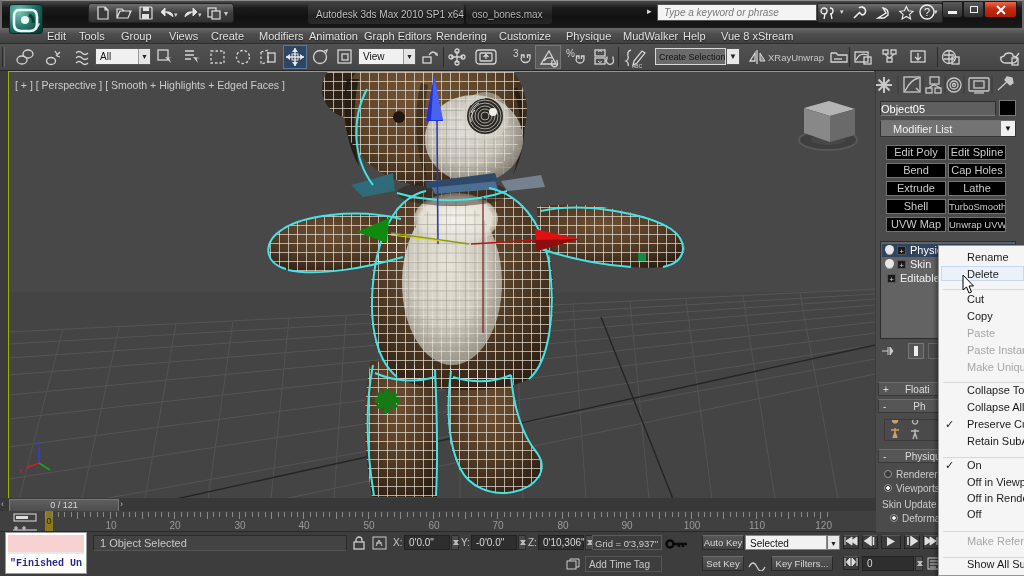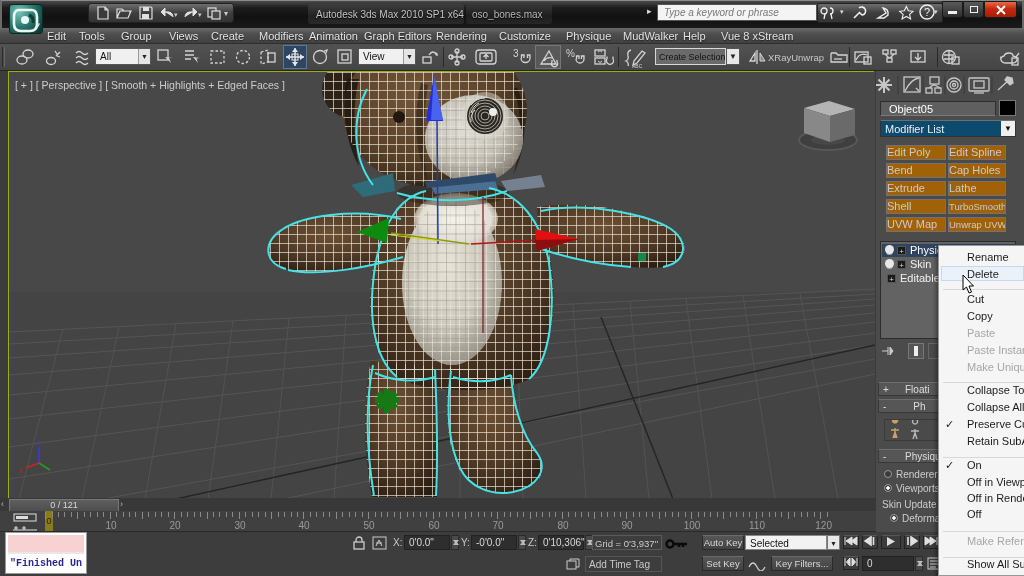--- a/index.html
+++ b/index.html
@@ -15,25 +15,25 @@
 .wb{width:21px;height:17px;border:1px solid #1a1a1a;border-radius:0 0 3px 3px;text-align:center}
 #menubar{position:absolute;left:0;top:28px;width:1024px;height:16px;background:linear-gradient(#6a6a6a,#4e4e4e 40%,#414141);border-bottom:1px solid #2e2e2e}
 .mi{position:absolute;top:2px;color:#e2e2e2;font-size:11px;text-shadow:0 1px 1px #222;white-space:nowrap}
 #toolbar{position:absolute;left:0;top:44px;width:1024px;height:27px;background:linear-gradient(#525252,#454545);border-bottom:1px solid #262626}
 .tbi{position:absolute;top:3px;height:20px}
 .combo{position:absolute;height:17px;background:#f0f0f0;border:1px solid #555;font-size:10px;color:#111}
 .combo span{padding-left:4px;line-height:15px;display:inline-block}
 .cbtn{position:absolute;right:0;top:0;width:12px;height:15px;background:#e4e4e4;border-left:1px solid #999;font-size:7px;text-align:center;line-height:15px;color:#222}
 #viewport{position:absolute;left:8px;top:71px;width:866px;height:427px;border:1px solid #9ab006;border-bottom:2px solid #aabf08;background:#4a4a4a}
 #panel{position:absolute;left:876px;top:71px;width:148px;height:461px;background:#4b4b4b}
-#objname{position:absolute;left:4px;top:30px;width:116px;height:15px;background:#5f5f5f;border:1px solid #2e2e2e;border-bottom-color:#7a7a7a;color:#fff;font-size:11px;line-height:14px;padding-left:8px}
+#objname{position:absolute;left:4px;top:30px;width:116px;height:15px;background:#5f5f5f;border:1px solid #2e2e2e;border-bottom-color:#7a7a7a;color:#fff;font-size:11px;line-height:14px;padding-left:0}
 #swatch{position:absolute;left:123px;top:29px;width:17px;height:16px;background:#000;border:1px solid #777}
-#modlist{position:absolute;left:4px;top:49px;width:136px;height:17px;background:#0c4a6e;border:1px solid #333;border-top-color:#6e6e6e;color:#f0f0f0;font-size:11px;line-height:16px;padding-left:4px}
+#modlist{position:absolute;left:4px;top:49px;width:136px;height:17px;background:#737373;border:1px solid #333;border-top-color:#6e6e6e;color:#f0f0f0;font-size:11px;line-height:16px;padding-left:12px}
 #modarrow{position:absolute;right:0px;top:0px;width:14px;height:15px;background:#f0f0f0;color:#111;font-size:8px;text-align:center;line-height:15px}
-.pbtn{position:absolute;height:15px;background:#a16207;border:1px solid #737373;color:#cacaca;line-height:13px;white-space:nowrap;overflow:hidden}
+.pbtn{position:absolute;height:15px;background:#000000;border:1px solid #737373;color:#cacaca;text-align:center;line-height:13px;white-space:nowrap;overflow:hidden}
 #stack{position:absolute;left:4px;top:170px;width:136px;height:98px;background:#636363;border:1px solid #2c2c2c}
 .srow{position:absolute;left:2px;height:13px;font-size:11px;color:#eee;white-space:nowrap}
 .bulb{display:inline-block;width:9px;height:9px;background:#e8e8e8;border-radius:50%;margin:1px 3px 0 2px;box-shadow:0 2px 0 -1px #aaa}
 .pbox{display:inline-block;width:9px;height:9px;background:#1a1a1a;color:#ddd;font-size:8px;line-height:9px;text-align:center;margin-right:4px;border:1px solid #555}
 #stacktools{position:absolute;left:4px;top:272px;width:136px;height:18px}
 .rollout{position:absolute;left:2px;width:140px;height:14px;background:#565656;border:1px solid #383838;border-top-color:#6e6e6e;color:#ddd;font-size:10px;line-height:13px;padding-left:4px}
 .pm{display:inline-block;width:8px;color:#ddd;margin-right:14px}
 .radio{position:absolute;left:8px;color:#ccc;font-size:10px}
 .rc{display:inline-block;width:8px;height:8px;border:1px solid #999;border-radius:50%;background:#3a3a3a;margin-right:4px}
 .rc.on{background:radial-gradient(circle,#fff 35%,#3a3a3a 45%)}
@@ -624,20 +624,21 @@
     <div style="position:absolute;left:358px;top:9px;width:22px;text-align:center;font-size:10px;color:#9a9a9a">50</div>
     <div style="position:absolute;left:423px;top:9px;width:22px;text-align:center;font-size:10px;color:#9a9a9a">60</div>
     <div style="position:absolute;left:487px;top:9px;width:22px;text-align:center;font-size:10px;color:#9a9a9a">70</div>
     <div style="position:absolute;left:552px;top:9px;width:22px;text-align:center;font-size:10px;color:#9a9a9a">80</div>
     <div style="position:absolute;left:616px;top:9px;width:22px;text-align:center;font-size:10px;color:#9a9a9a">90</div>
     <div style="position:absolute;left:681px;top:9px;width:22px;text-align:center;font-size:10px;color:#9a9a9a">100</div>
     <div style="position:absolute;left:746px;top:9px;width:22px;text-align:center;font-size:10px;color:#9a9a9a">110</div>
     <div style="position:absolute;left:810px;top:9px;width:22px;text-align:right;font-size:10px;color:#9a9a9a">120</div>
 </div>
 <div id="statusA">
+  <div class="sfield" style="left:93px;width:254px">1 Object Selected</div>
   <svg width="14" height="15" style="position:absolute;left:352px;top:3px">
       <rect x="2" y="6" width="10" height="7" fill="none" stroke="#ccc" stroke-width="1.3"></rect>
       <path d="M 4 6 v -2 a 3 3 0 0 1 6 0 v 2" fill="none" stroke="#ccc" stroke-width="1.3"></path>
     </svg>
   <svg width="16" height="15" style="position:absolute;left:372px;top:3px">
       <rect x="1" y="1" width="13" height="12" fill="none" stroke="#ccc"></rect>
       <path d="M 4 10 l 3 -6 l 3 6 M 4 7 h 6" stroke="#ccc" fill="none"></path>
     </svg>
   <div class="clab" style="left:393px">X:</div>
     <div class="cfield" style="left:404px;width:46px">0'0.0"</div>

